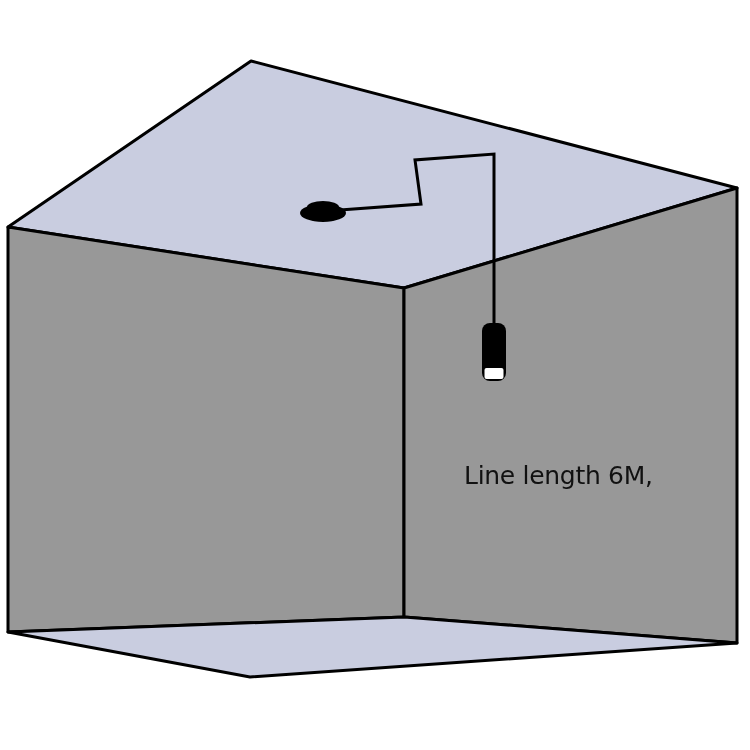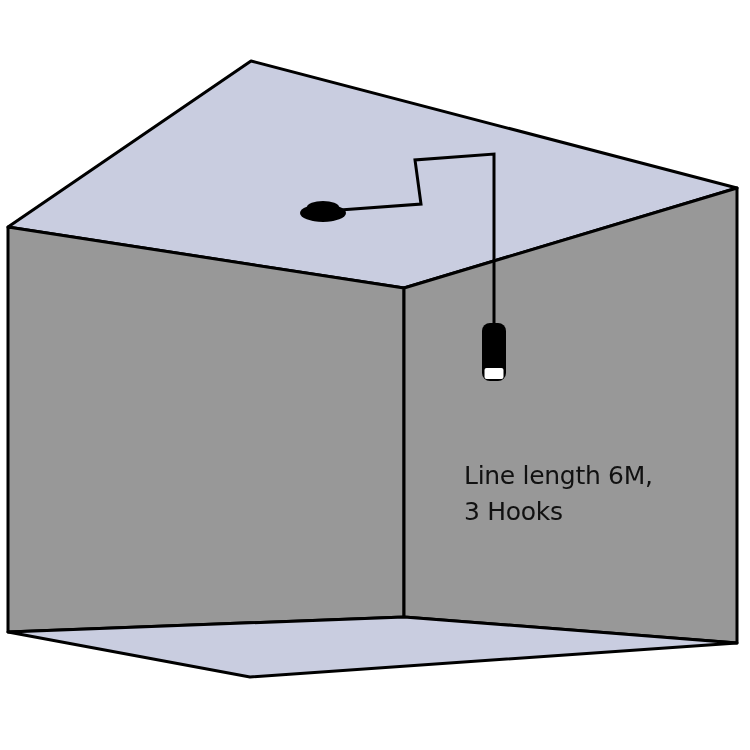--- a/index.html
+++ b/index.html
@@ -39,14 +39,13 @@
   </g>
 
   <g>
     <rect x="482" y="323" width="24" height="58" rx="8" ry="8" fill="#000"></rect>
     <rect x="484.5" y="368" width="19" height="11" rx="2" ry="2" fill="#ffffff"></rect>
   </g>
 </svg>
 
 <div class="label">
   <div>Line length 6M,</div>
-  <div>3 Hooks</div>
 </div>
 
 </body></html>

